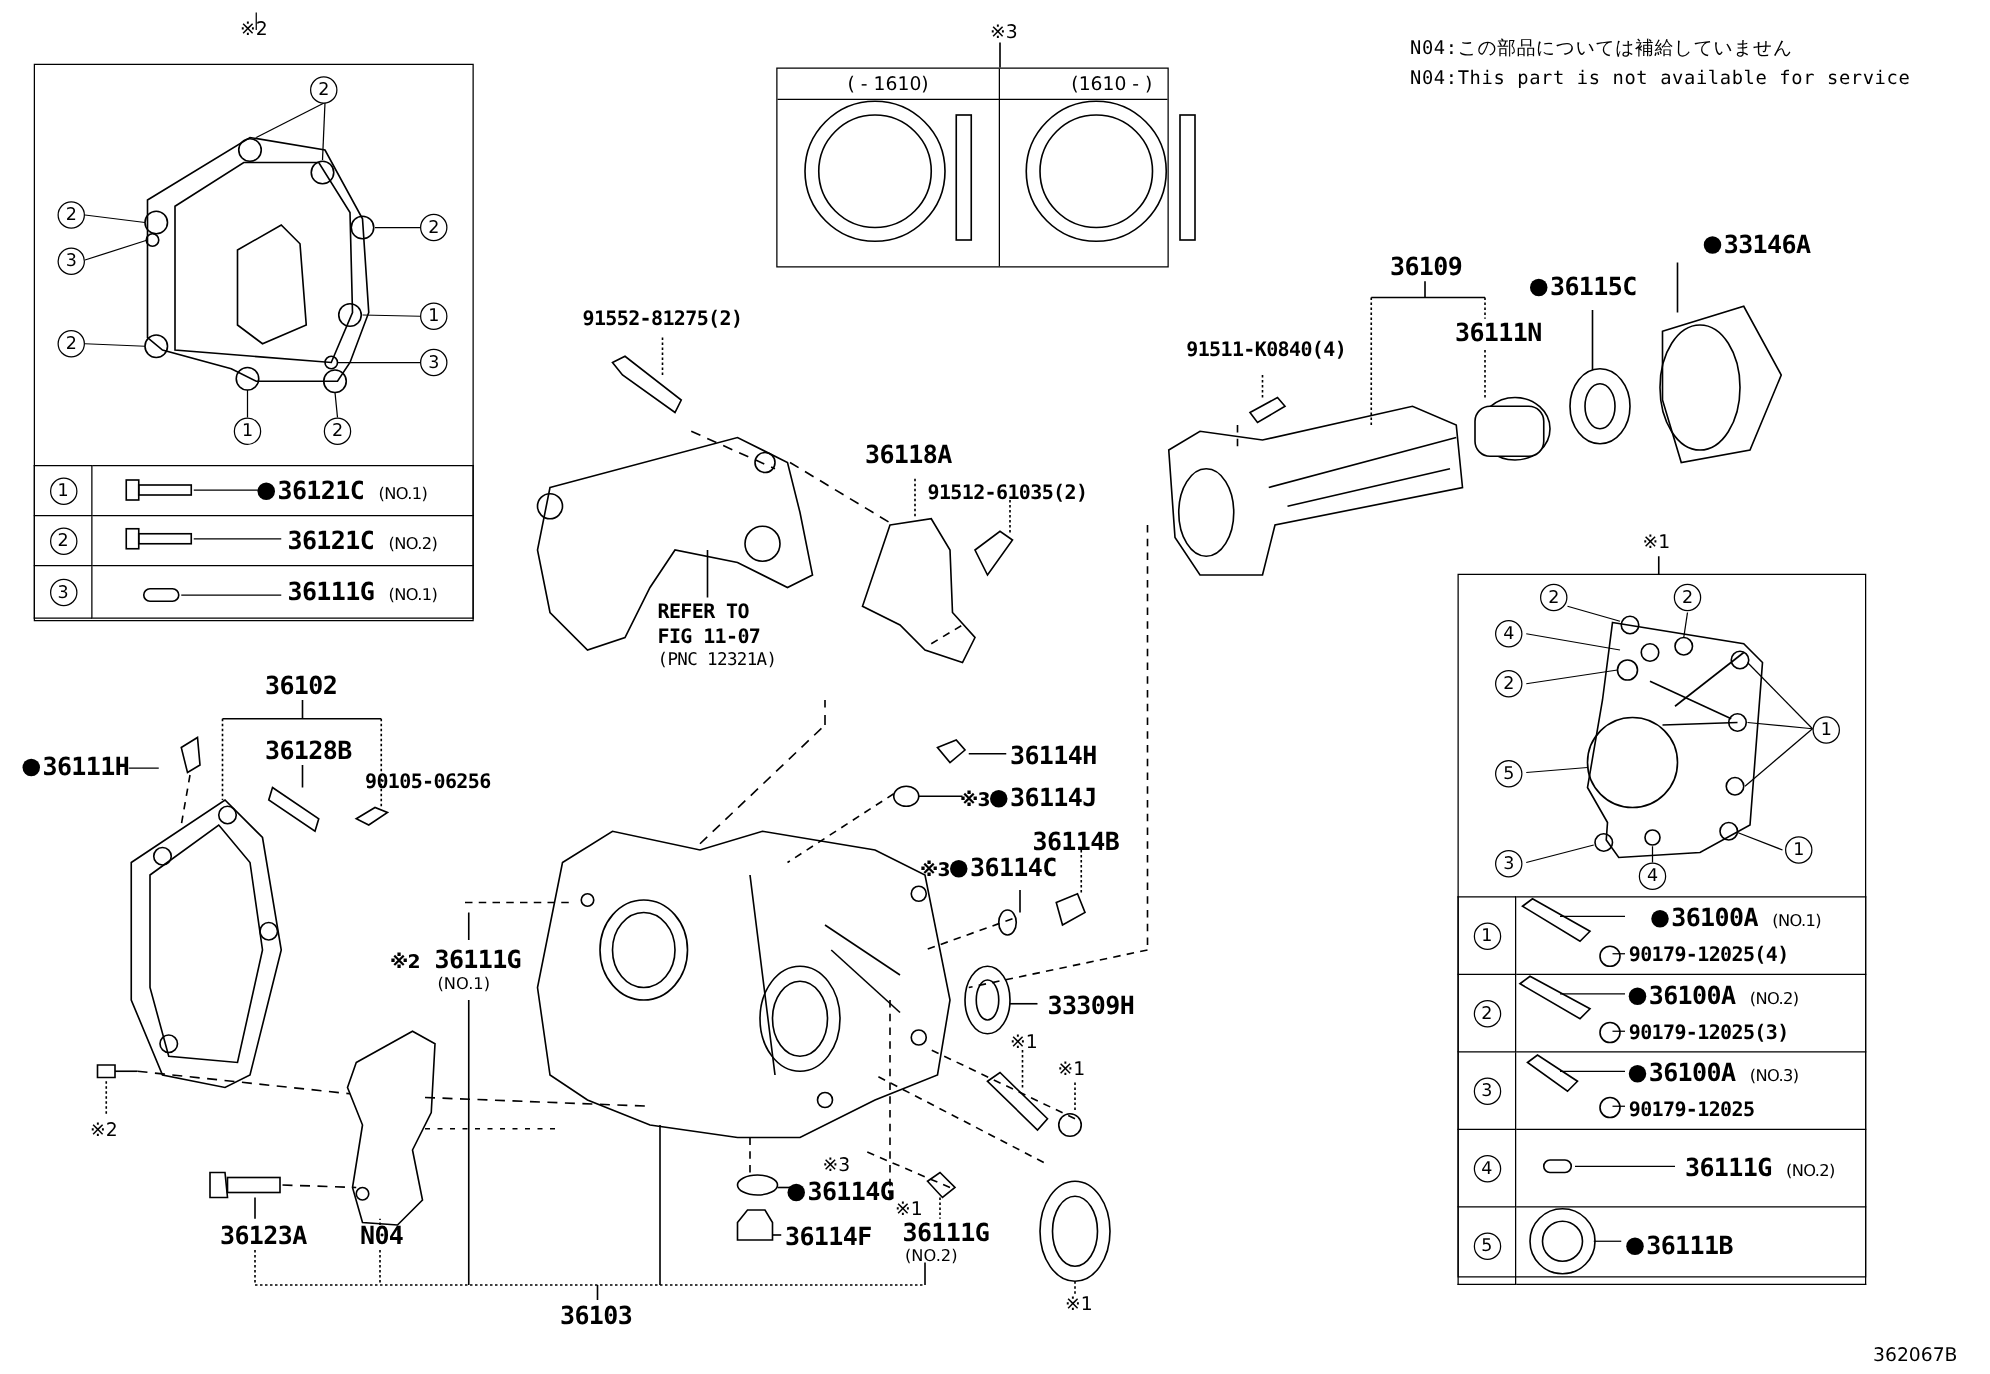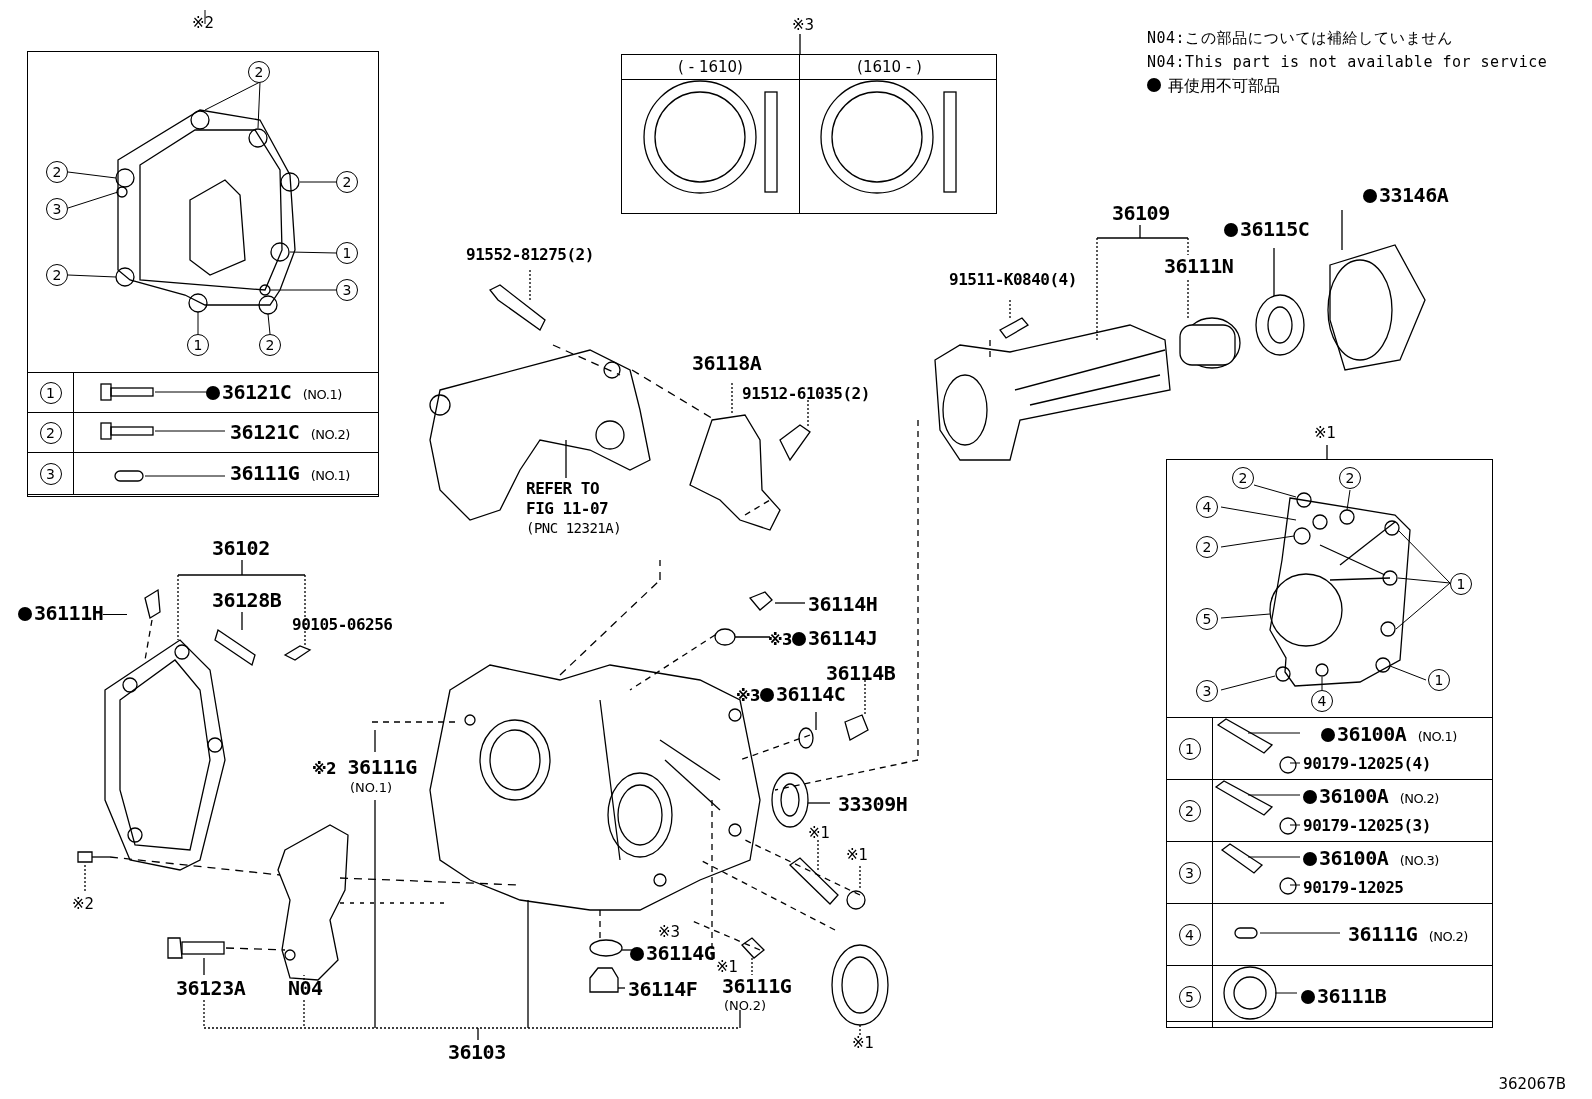--- a/index.html
+++ b/index.html
@@ -4,21 +4,21 @@
 <style>
   html,body{margin:0;padding:0;background:#fff;}
   body{width:1592px;height:1099px;position:relative;overflow:hidden;font-family:"DejaVu Sans",sans-serif;color:#000;}
   .lbl{position:absolute;font-family:"DejaVu Sans Mono",monospace;font-weight:bold;font-size:20px;white-space:nowrap;line-height:1;letter-spacing:-0.5px;}
   .lbl.sm{font-size:16px;}
   .note{font-family:"DejaVu Sans",sans-serif;font-weight:normal;font-size:13px;}
   .mark{position:absolute;font-family:"DejaVu Sans",sans-serif;font-size:15px;white-space:nowrap;line-height:1;}
   .dot{display:inline-block;width:14px;height:14px;border-radius:50%;background:#000;vertical-align:-1px;margin-right:2px;}
   .legend{position:absolute;left:1128px;top:26px;font-size:16px;line-height:24px;}
   .legend .mono{font-family:"DejaVu Sans Mono",monospace;font-size:15px;letter-spacing:0.5px;}
-  .legend .row{white-space:nowrap;margin-left:19px;}
+  .legend .row{white-space:nowrap;}
   .circ{display:inline-flex;align-items:center;justify-content:center;width:22px;height:22px;border:1.5px solid #000;border-radius:50%;font-size:14px;background:#fff;box-sizing:border-box;}
   .pcirc{position:absolute;}
   .box{position:absolute;border:1.5px solid #000;box-sizing:border-box;}
   .tbl{position:absolute;border-collapse:collapse;}
   .tbl td{border:1.5px solid #000;padding:0;height:36px;box-sizing:border-box;}
   .tbl td.num{width:46px;text-align:center;}
   .tbl td.desc{position:relative;}
   .sizecell{font-family:"DejaVu Sans",sans-serif;font-size:15px;text-align:center;}
   svg.art{position:absolute;left:0;top:0;}
   .footer{position:absolute;right:26px;bottom:6px;font-size:15px;}
@@ -267,25 +267,24 @@
     <line x1="478" y1="1028" x2="478" y2="1040"></line>
     <line x1="375" y1="730" x2="375" y2="752"></line>
     <line x1="204" y1="958" x2="204" y2="975"></line>
     <line x1="304" y1="980" x2="304" y2="975" stroke-dasharray="2 2"></line>
   </g>
 </svg>
 
 <div class="legend">
   <div class="row"><span class="mono">N04:この部品については補給していません</span></div>
   <div class="row"><span class="mono">N04:This part is not available for service</span></div>
-  <div class="row"><span class="dot"></span> <span>再使用不可部品</span></div>
 </div>
 
 <div class="mark" style="left:792px;top:18px;">※3</div>
-<div class="box" style="left:621px;top:54px;width:376px;height:160px;">
+<div class="box" style="left:621px;top:54px;width:314px;height:160px;">
   <div style="position:absolute;left:0;top:24px;width:100%;border-top:1.5px solid #000;"></div>
   <div style="position:absolute;left:177px;top:0;height:100%;border-left:1.5px solid #000;"></div>
   <div class="sizecell" style="position:absolute;left:0;top:3px;width:177px;">(     - 1610)</div>
   <div class="sizecell" style="position:absolute;left:179px;top:3px;width:177px;">(1610 -      )</div>
 </div>
 
 <div class="mark" style="left:192px;top:16px;">※2</div>
 <div class="box" style="left:27px;top:51px;width:352px;height:446px;"></div>
 <span class="circ pcirc" style="left:248px;top:61px;">2</span>
 <span class="circ pcirc" style="left:46px;top:161px;">2</span>

